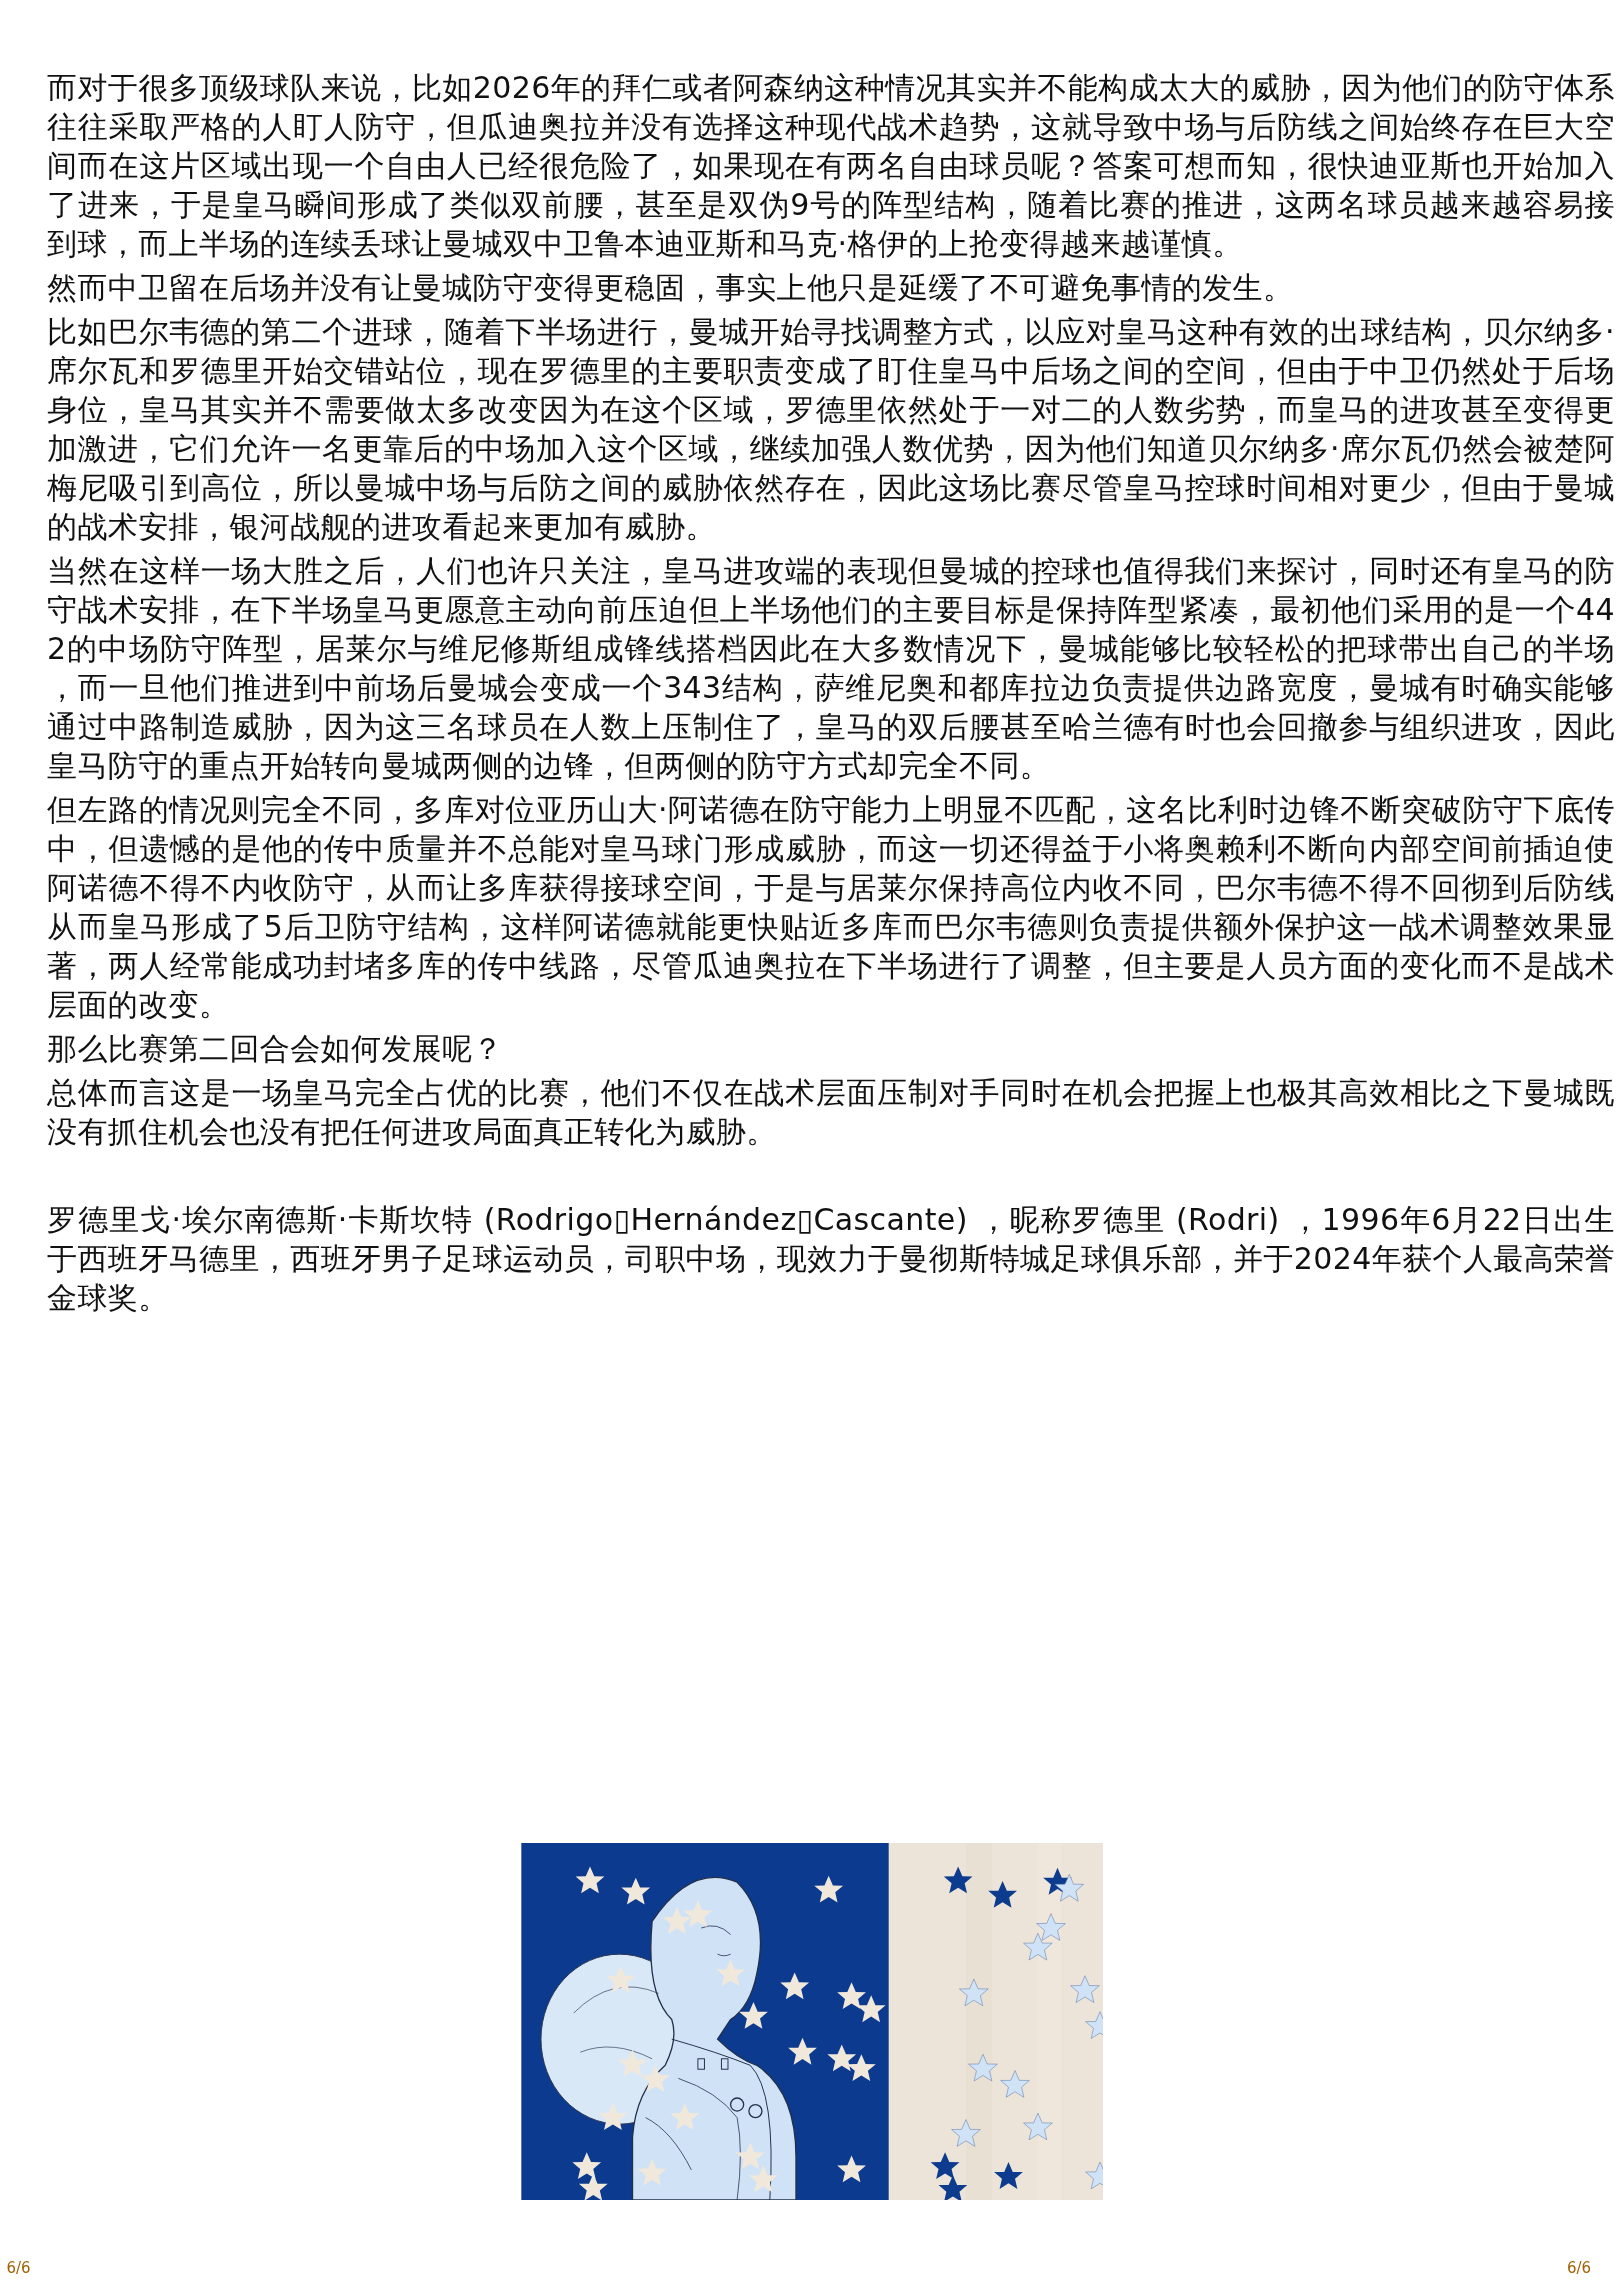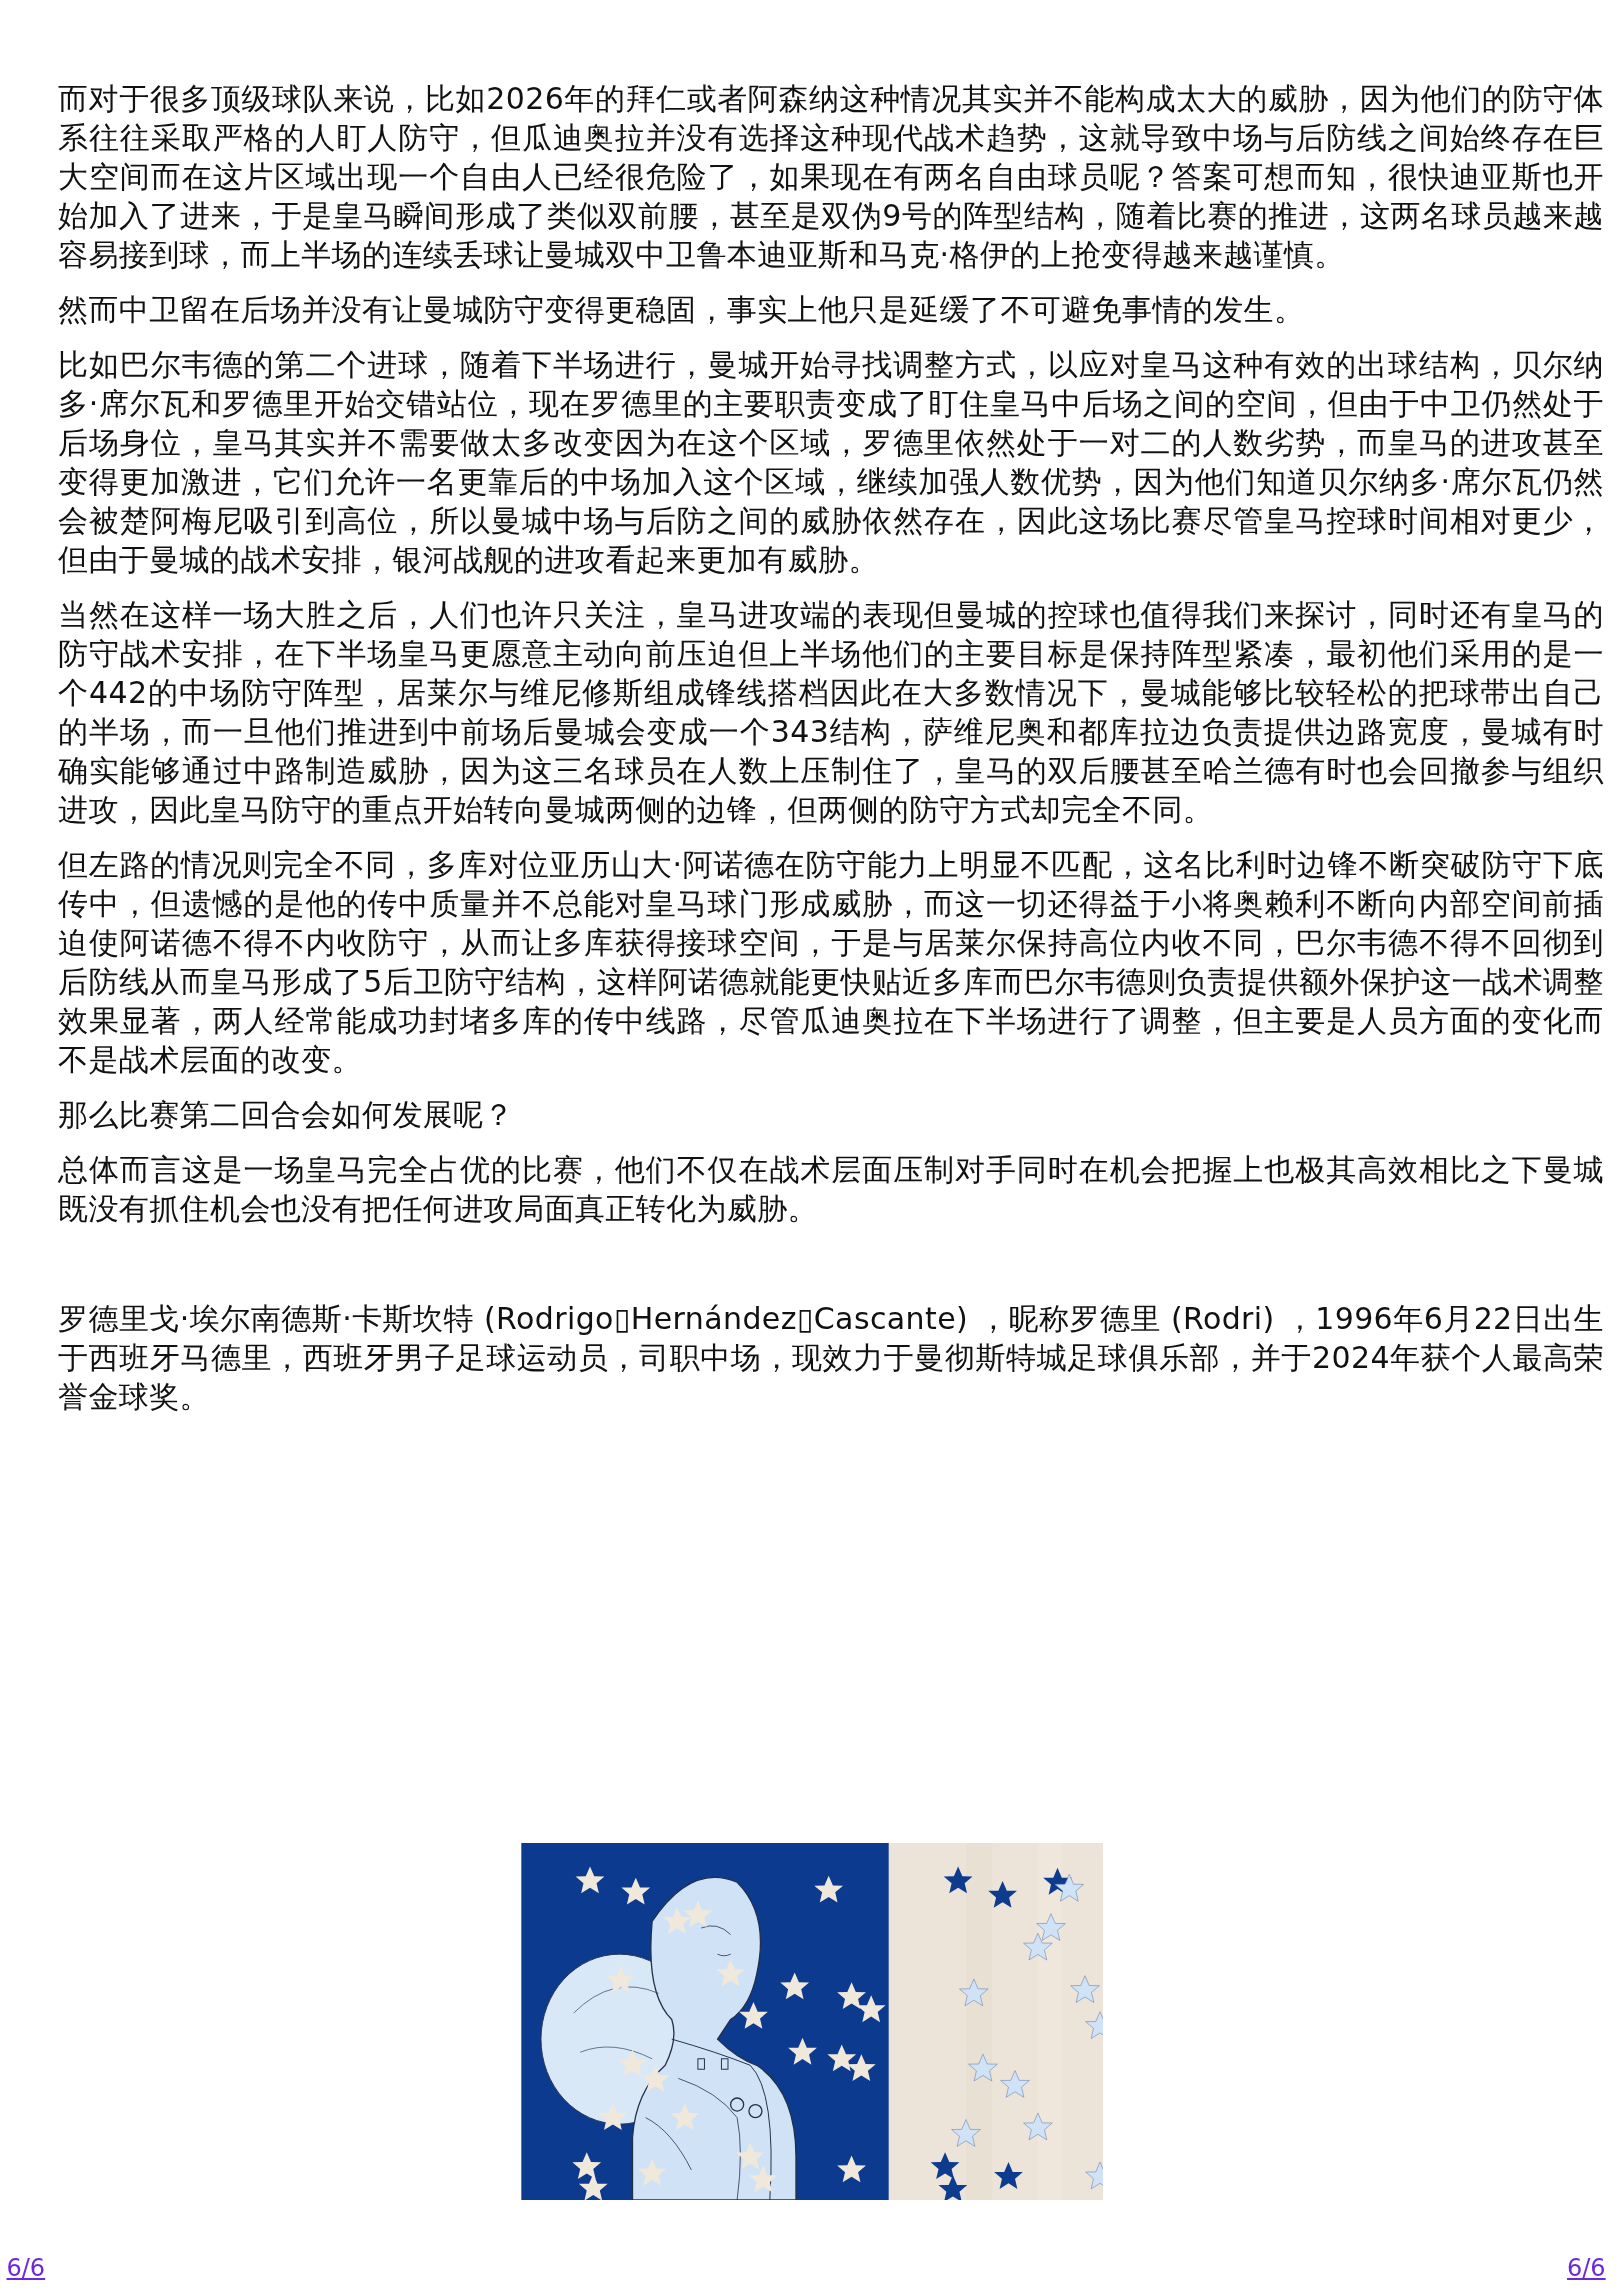--- a/index.html
+++ b/index.html
@@ -15,21 +15,21 @@
       color: #111111;
       font-family: "DejaVu Sans", "Liberation Sans", sans-serif;
     }
     .page-content {
       position: absolute;
       left: 42px;
       top: 63px;
       width: 1578px;
     }
     .para {
-      margin: 16px;
+      margin: 5px;
       font-size: 30px;
       line-height: 39px;
       letter-spacing: 0.4px;
       text-align: justify;
       text-justify: inter-character;
       word-break: break-all;
       line-break: anywhere;
     }
     .blank-line {
       height: 39px;
@@ -44,25 +44,24 @@
       background: #ece4d9;
     }
     .figure svg {
       display: block;
       width: 582px;
       height: 357px;
     }
     .footer-page {
       position: absolute;
       top: 2255px;
-      font-size: 24px;
+      font-size: 15px;
       line-height: 26px;
-      color: #6d28d9;
+      color: #a16207;
       font-family: "DejaVu Sans", "Liberation Sans", sans-serif;
-      text-decoration: underline;
     }
     .footer-left { left: 6.5px; }
     .footer-right { left: 1567px; }
   </style>
 </head>
 <body>
 
 <div class="page-content">
   <p class="para">而对于很多顶级球队来说，比如2026年的拜仁或者阿森纳这种情况其实并不能构成太大的威胁，因为他们的防守体系往往采取严格的人盯人防守，但瓜迪奥拉并没有选择这种现代战术趋势，这就导致中场与后防线之间始终存在巨大空间而在这片区域出现一个自由人已经很危险了，如果现在有两名自由球员呢？答案可想而知，很快迪亚斯也开始加入了进来，于是皇马瞬间形成了类似双前腰，甚至是双伪9号的阵型结构，随着比赛的推进，这两名球员越来越容易接到球，而上半场的连续丢球让曼城双中卫鲁本迪亚斯和马克·格伊的上抢变得越来越谨慎。</p>
   <p class="para">然而中卫留在后场并没有让曼城防守变得更稳固，事实上他只是延缓了不可避免事情的发生。</p>

